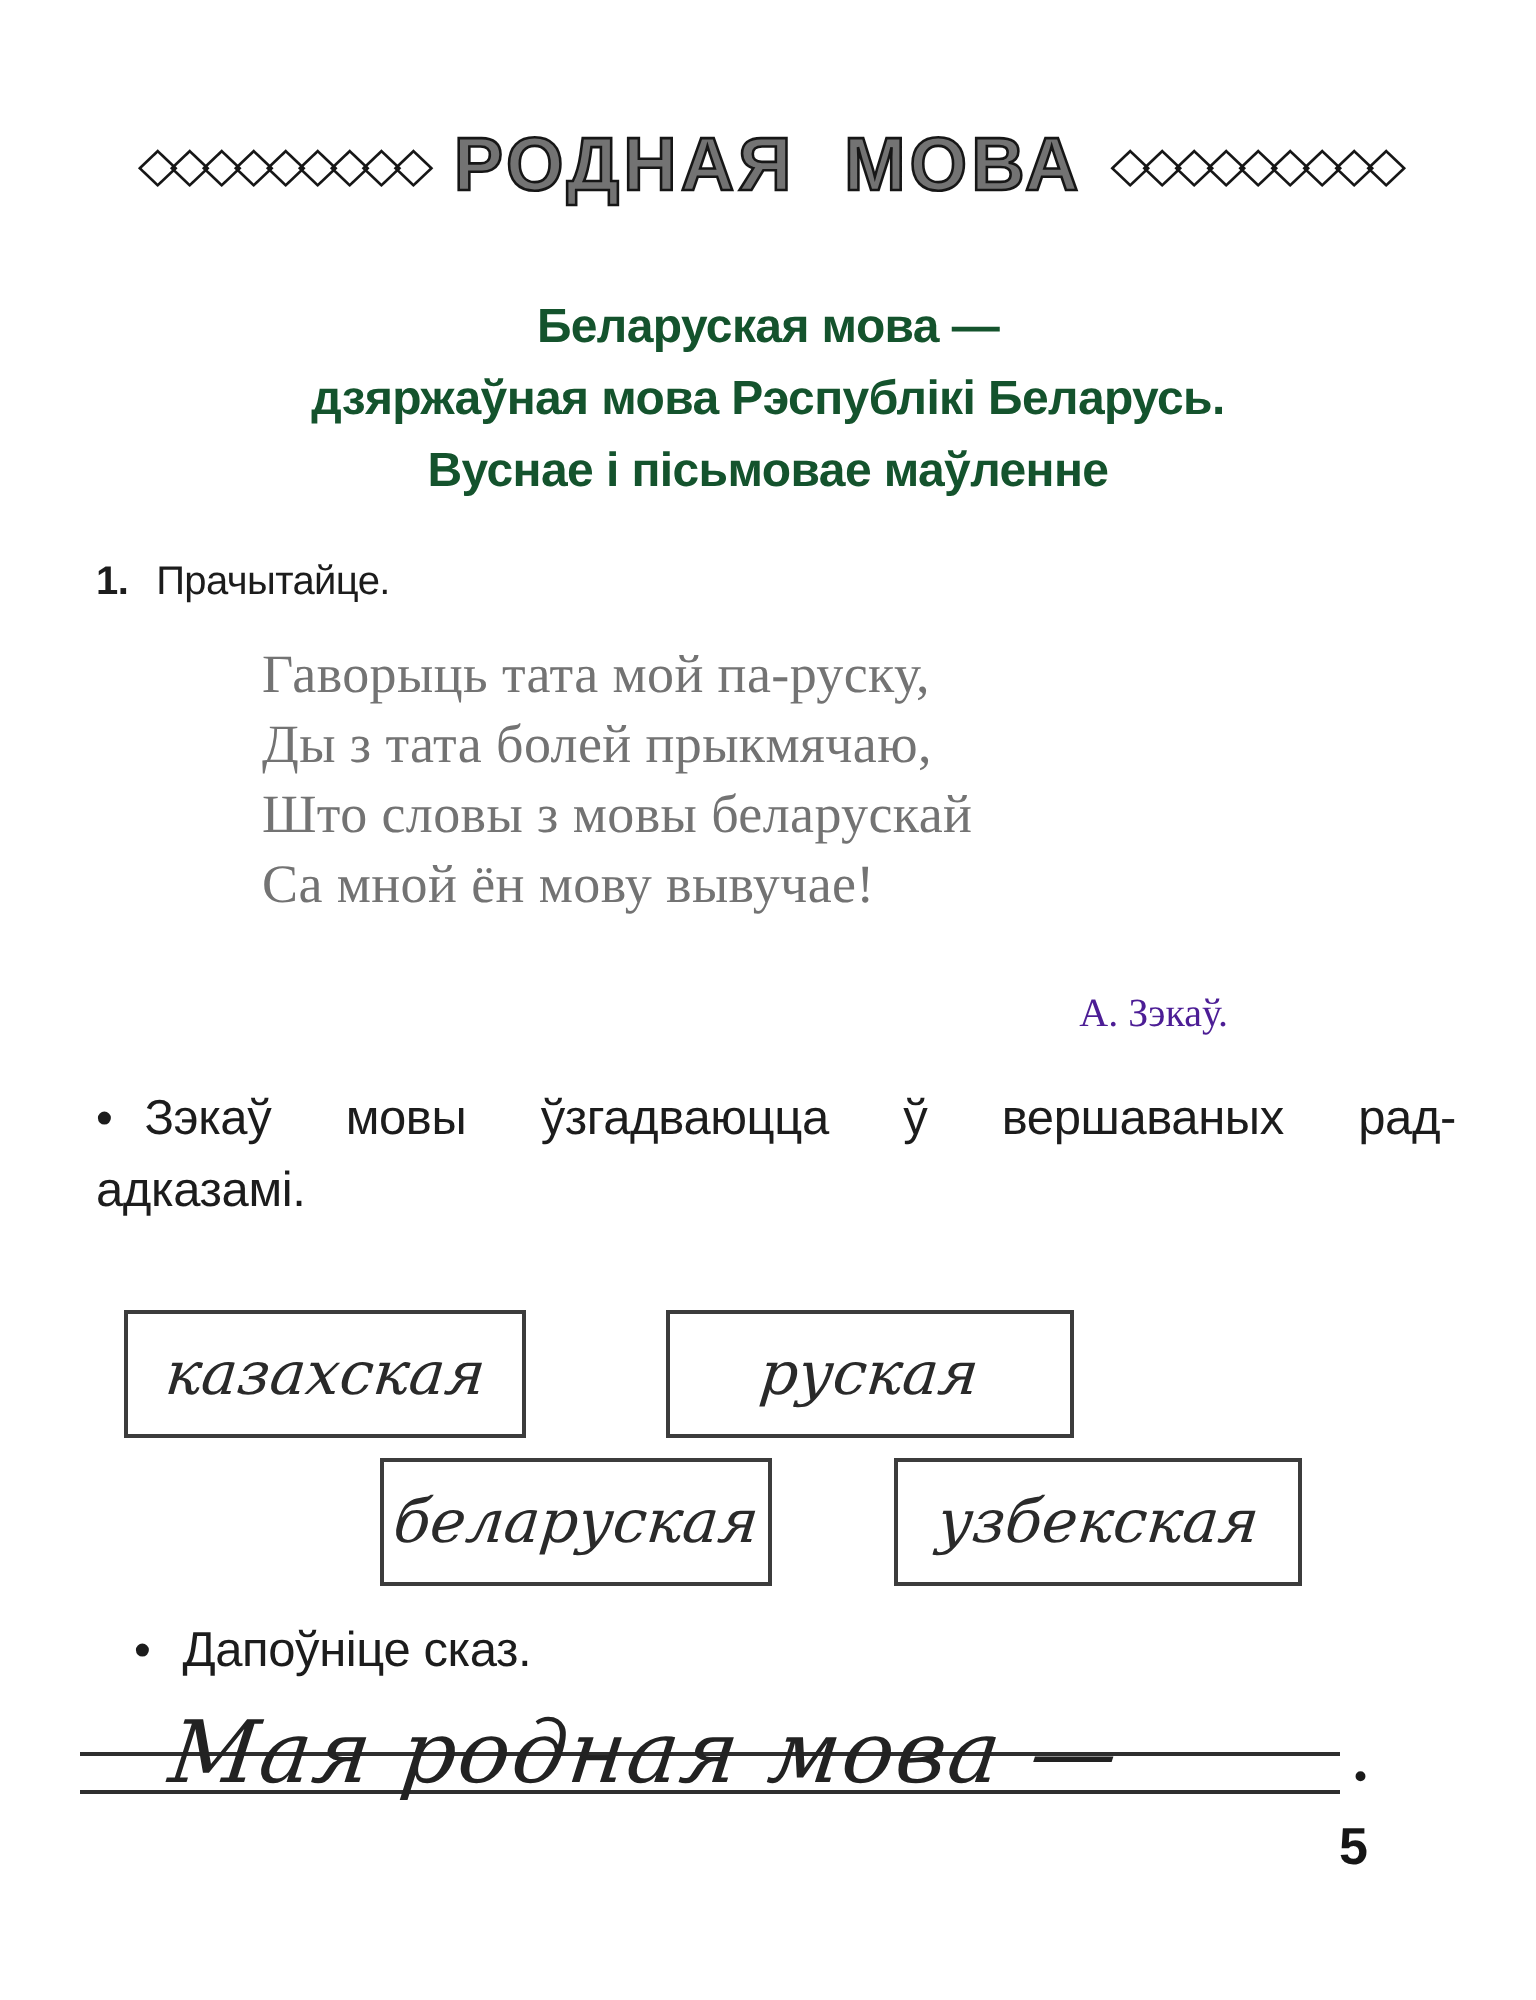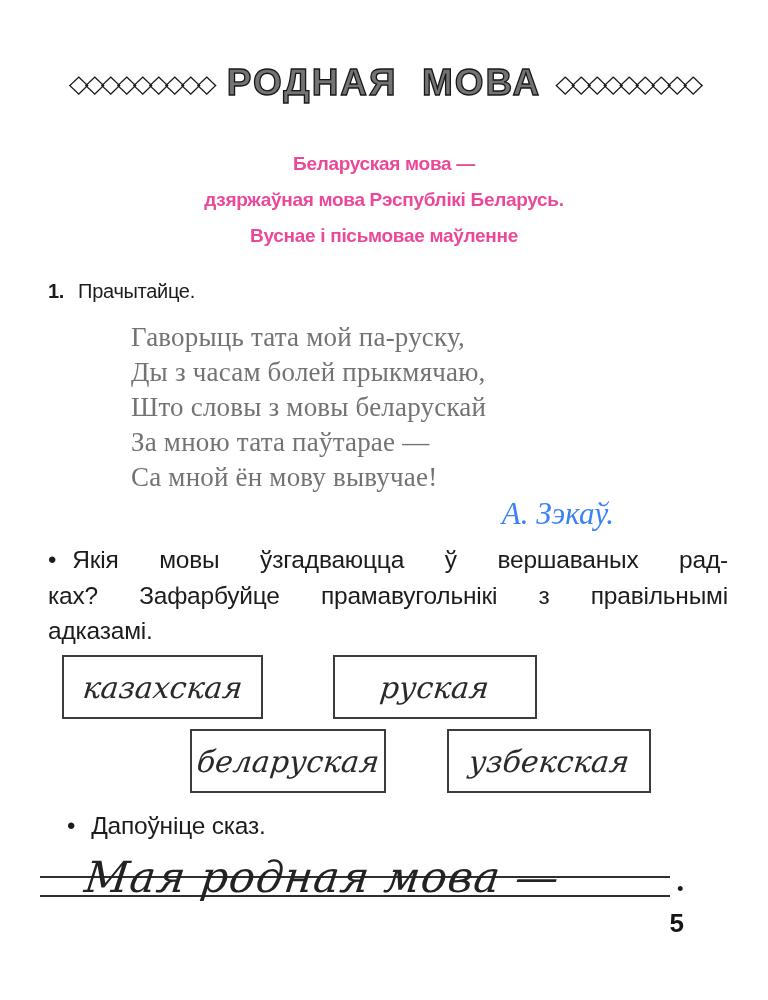--- a/index.html
+++ b/index.html
@@ -32,43 +32,43 @@
   .chapter-title {
     font-size: 37px; font-weight: bold; letter-spacing: 2px;
     word-spacing: 12px; color: #737373;
     -webkit-text-stroke: 1.3px #161616;
     transform: scaleY(1.02);
   }
 
   
   .lesson-title {
     position: absolute; left: 0; top: 146px; width: 768px;
-    text-align: center; font-weight: bold; font-size: 19px;
-    line-height: 36px; color: #ec4899;
+    text-align: center; font-weight: bold; font-size: 24px;
+    line-height: 36px; color: #14532d;
     letter-spacing: -0.3px;
   }
 
   
   .exercise-line {
     position: absolute; left: 48px; top: 280px;
     font-size: 20px; letter-spacing: -0.3px;
   }
   .exercise-number { font-weight: bold; margin-right: 14px; }
 
   
   .poem {
     position: absolute; left: 131px; top: 320px;
     font-family: "Liberation Serif", serif;
     font-size: 27px; line-height: 35px; color: #737373;
     letter-spacing: 0.2px;
   }
   .poem-author {
     position: absolute; right: 154px; top: 496px;
     font-family: "Liberation Serif", serif;
-    font-style: italic; font-size: 31px; color: #3b82f6;
+    font-size: 20px; color: #4c1d95;
   }
 
   
   .task1 {
     position: absolute; left: 48px; top: 542px; width: 680px;
     font-size: 24.5px; line-height: 35.5px; letter-spacing: -0.2px;
   }
   .just { text-align: justify; text-align-last: justify; }
   .task-bullet { font-size: 24px; padding-right: 16px; }
 
@@ -133,30 +133,28 @@
     <div>дзяржаўная мова Рэспублікі Беларусь.</div>
     <div>Вуснае і пісьмовае маўленне</div>
   </div>
 
   <div class="exercise-line">
     <span class="exercise-number">1.</span><span>Прачытайце.</span>
   </div>
 
   <div class="poem">
     <div>Гаворыць тата мой па-руску,</div>
-    <div>Ды з часам болей прыкмячаю,</div>
+    <div>Ды з тата болей прыкмячаю,</div>
     <div>Што словы з мовы беларускай</div>
-    <div>За мною тата паўтарае —</div>
     <div>Са мной ён мову вывучае!</div>
   </div>
   <div class="poem-author">А. Зэкаў.</div>
 
   <div class="task1">
-    <div class="just"><span class="task-bullet">•</span><span>Якія мовы ўзгадваюцца ў вершаваных рад-</span></div>
-    <div class="just">ках? Зафарбуйце прамавугольнікі з правільнымі</div>
+    <div class="just"><span class="task-bullet">•</span><span>Зэкаў мовы ўзгадваюцца ў вершаваных рад-</span></div>
     <div>адказамі.</div>
   </div>
 
   <div class="answer-box" id="box-0">
     <span class="script">казахская</span>
   </div>
   <div class="answer-box" id="box-1">
     <span class="script">руская</span>
   </div>
   <div class="answer-box" id="box-2">

